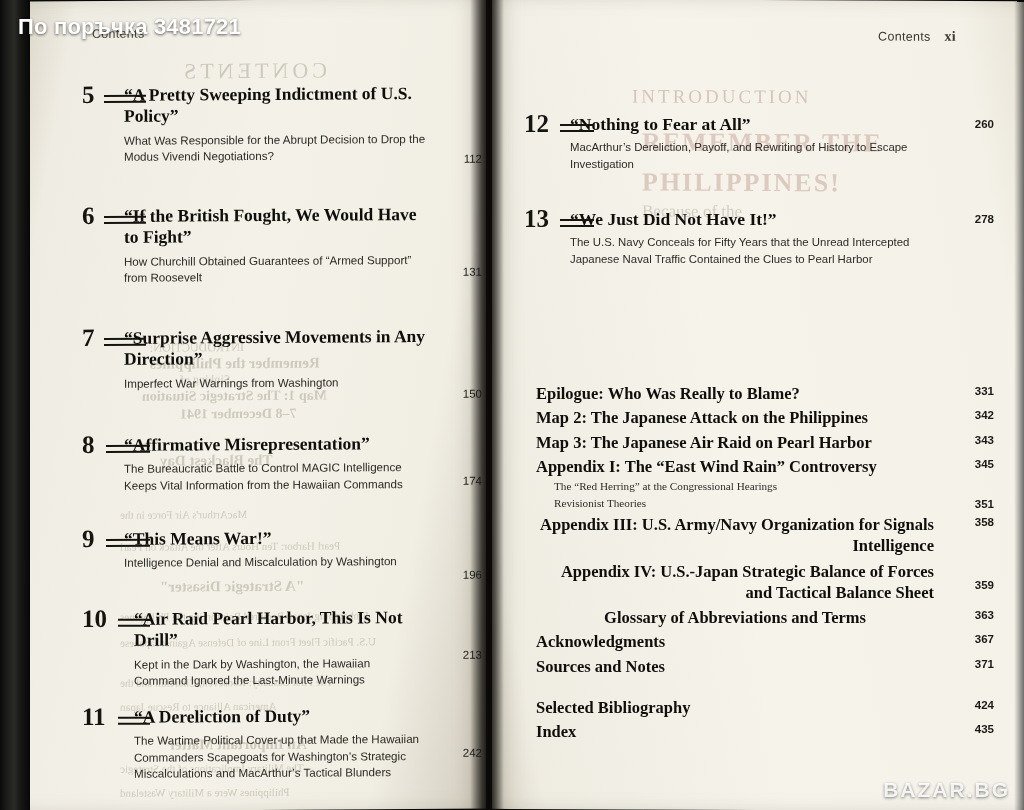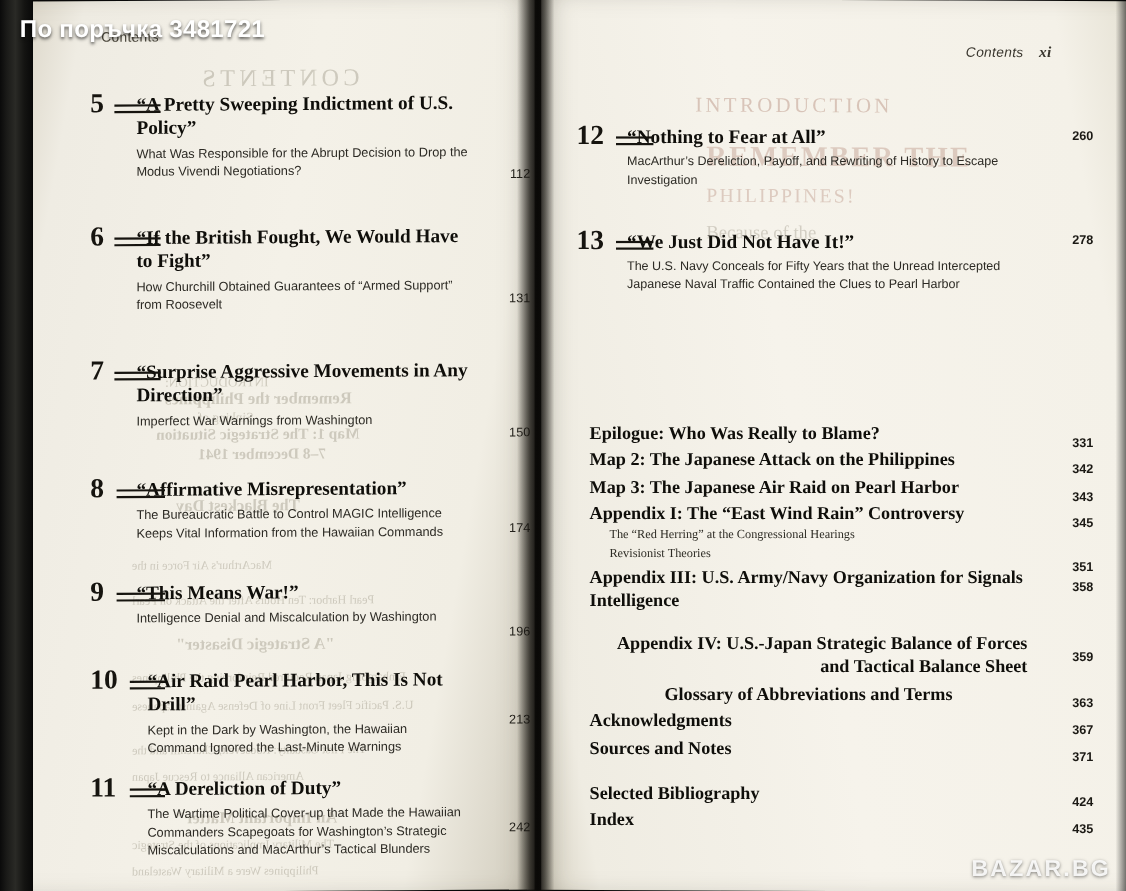--- a/index.html
+++ b/index.html
@@ -38,21 +38,21 @@
     background:linear-gradient(90deg,rgba(20,18,14,.0),rgba(20,18,14,.75) 35%,rgba(10,9,7,.95) 55%,rgba(20,18,14,.6) 75%,rgba(20,18,14,0));
     z-index:5;pointer-events:none;
   }
   .page-inner{position:absolute;inset:0;}
 
   
   .runhead{
     position:absolute;font-size:12.5px;color:#3a372f;letter-spacing:.3px;
   }
   .runhead.left{left:62px;top:26px;color:#4b473c;}
-  .runhead.right{right:68px;top:40px;font-style:italic;}
+  .runhead.right{right:68px;top:28px;}
   .runhead .folio{margin-left:14px;font-weight:bold;font-family:"Liberation Serif",serif;font-size:14px;}
 
   
   .ghost{
     position:absolute;color:rgba(120,112,92,.30);
     font-family:"Liberation Serif",serif;
     transform:scaleX(-1);
     pointer-events:none;user-select:none;
     white-space:nowrap;
   }
@@ -121,21 +121,21 @@
     font-family:"Liberation Serif",serif;
     font-size:16.5px;font-weight:bold;color:#0f0e0a;
     line-height:1.30;padding-right:60px;display:block;
   }
   .bm .note{
     display:block;font-family:Liberation Serif, serif;
     font-size:11.2px;font-weight:normal;color:#2e2c25;
     margin-left:18px;margin-top:1px;line-height:1.3;
   }
   .bm .bpg{
-    position:absolute;right:0;top:14px;
+    position:absolute;right:0;top:2px;
     font-size:11.5px;font-weight:bold;color:#1b1914;
     font-family:"Liberation Sans",sans-serif;
   }
 
   
   .wm-top{
     position:absolute;left:18px;top:14px;z-index:40;
     font-size:22px;font-weight:bold;color:#ffffff;
     text-shadow:0 1px 3px rgba(0,0,0,.65);
     letter-spacing:.2px;
@@ -237,21 +237,21 @@
       </div>
 
     </div>
   </div>
 
   <div class="page right">
     <div class="page-inner">
 
       <div class="ghost" style="left:140px;top:86px;font-size:19px;letter-spacing:3px;color:rgba(150,90,70,.30);transform:none;">INTRODUCTION</div>
       <div class="ghost" style="left:150px;top:128px;font-size:26px;letter-spacing:2px;color:rgba(150,90,70,.26);transform:none;font-weight:bold;">REMEMBER THE</div>
-      <div class="ghost" style="left:150px;top:168px;font-size:18px;letter-spacing:2px;color:rgba(150,90,70,.26);transform:none;font-weight:normal;">PHILIPPINES!</div>
+      <div class="ghost" style="left:150px;top:168px;font-size:26px;letter-spacing:2px;color:rgba(150,90,70,.26);transform:none;font-weight:bold;">PHILIPPINES!</div>
       <div class="ghost" style="left:150px;top:202px;font-size:17px;color:rgba(120,112,92,.28);transform:none;">Because of the</div>
 
       <div class="runhead right">
         <span>Contents</span><span class="folio">xi</span>
       </div>
     </div>
   </div>
 
   <div class="rentry" style="top:114px;">
     <div class="rnum">12</div>
@@ -285,21 +285,21 @@
     </div>
     <div class="row" style="margin-bottom:3px;">
       <span class="lbl">Appendix I:  The “East Wind Rain” Controversy</span>
       <span class="note">The “Red Herring” at the Congressional Hearings</span>
       <span class="bpg">345</span>
     </div>
     <div class="row" style="margin-bottom:3px;">
       <span class="note">Revisionist Theories</span>
       <span class="bpg">351</span>
     </div>
-    <div class="row" style="margin-bottom:17px;">
+    <div class="row" style="margin-bottom:4px;text-align:right;">
       <span class="lbl">Appendix III:  U.S. Army/Navy Organization for Signals Intelligence</span>
       <span class="bpg">358</span>
     </div>
     <div class="row" style="margin-bottom:3px;text-align:right;">
       <span class="lbl">Appendix IV:  U.S.-Japan Strategic Balance of Forces and Tactical Balance Sheet</span>
       <span class="bpg" style="top:18px;">359</span>
     </div>
     <div class="row" style="margin-bottom:3px;text-align:center;">
       <span class="lbl">Glossary of Abbreviations and Terms</span>
       <span class="bpg">363</span>

